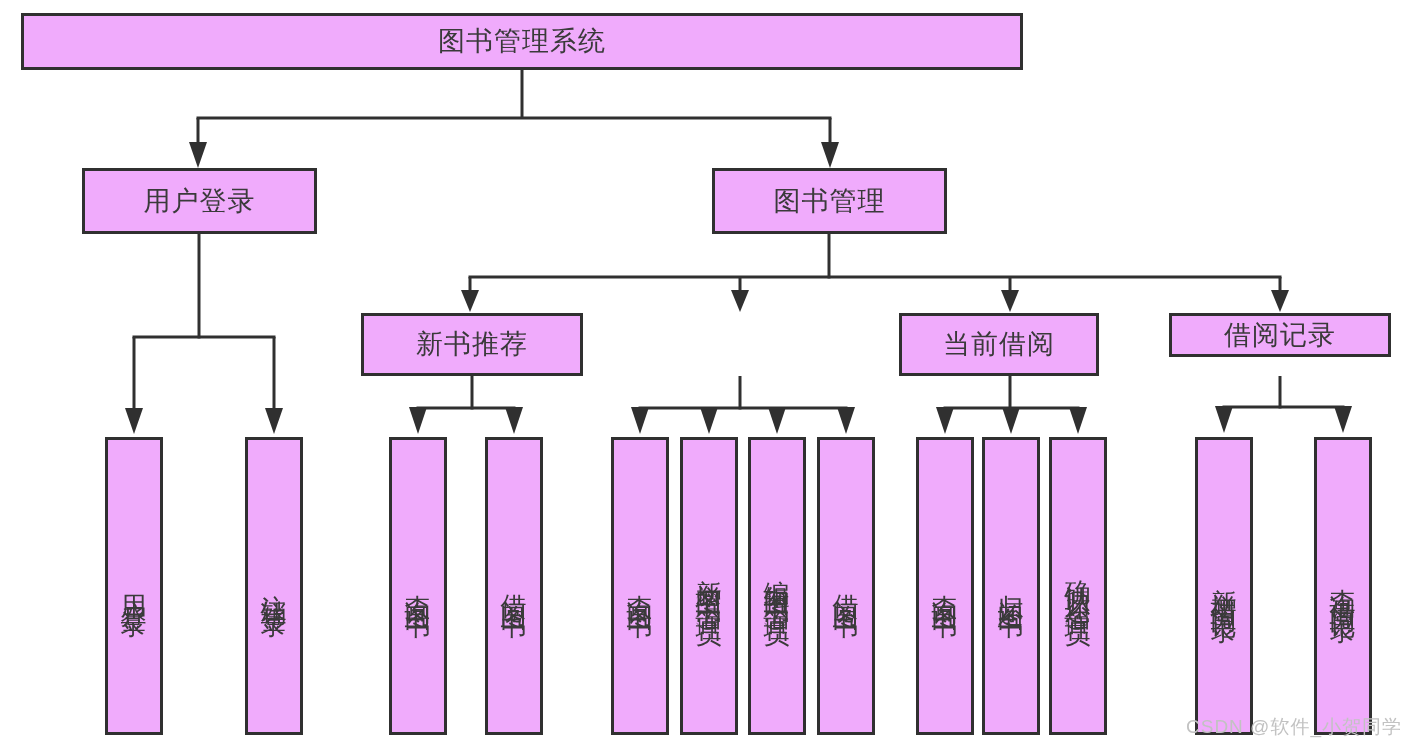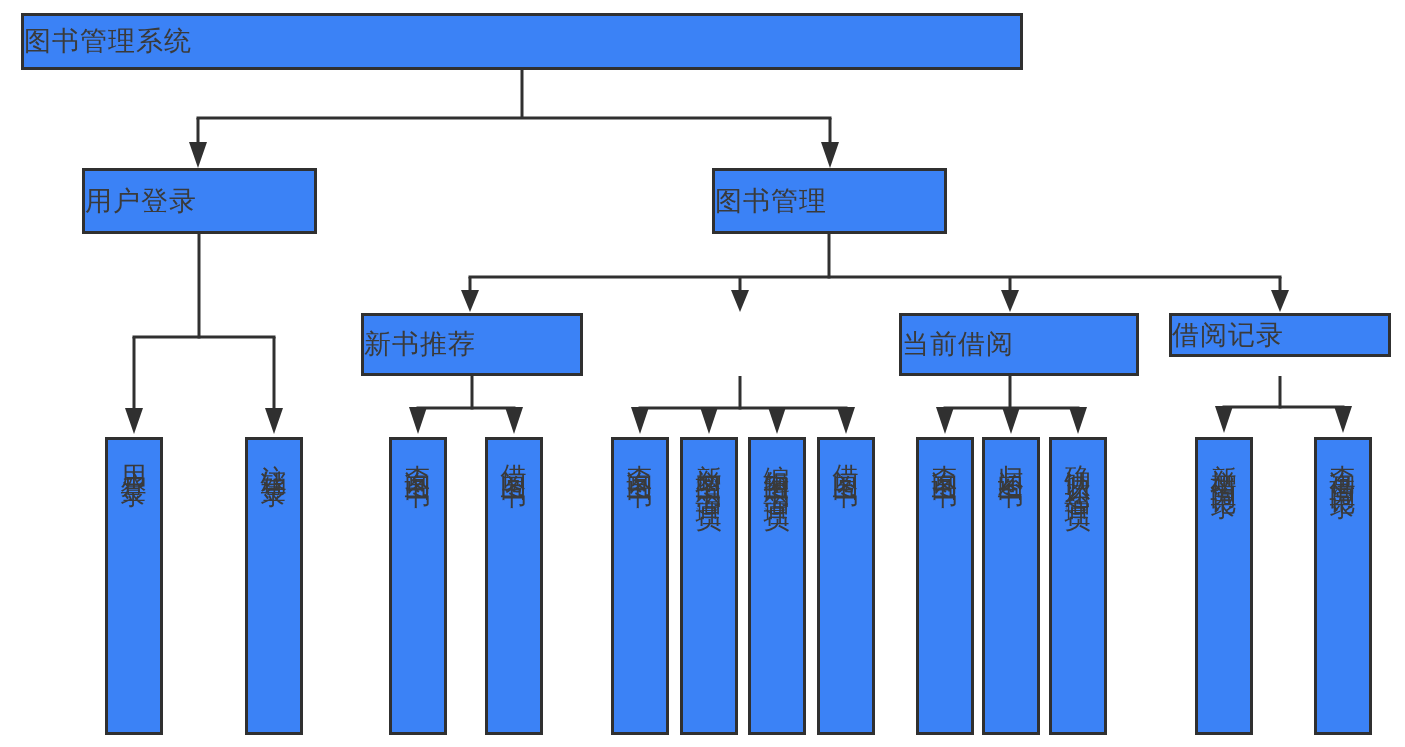--- a/index.html
+++ b/index.html
@@ -13,23 +13,24 @@
     width:1405px;height:747px;
     background:#ffffff;
     overflow:hidden;
     font-family:"Liberation Sans", sans-serif;
   }
   #wires{position:absolute;left:0;top:0;z-index:1;}
   .box{
     position:absolute;
     box-sizing:border-box;
     border:3px solid var(--line);
-    background:#3b82f6;
+    background:#f0abfc;
     display:flex;
     align-items:center;
+    justify-content:center;
     color:var(--text);
     font-size:27px;
     letter-spacing:1px;
     z-index:2;
     line-height:1;
   }
   .leaf{
     writing-mode:vertical-rl;
     text-orientation:mixed;
     font-size:26px;
@@ -121,21 +122,21 @@
   <div class="box" style="left:82px;top:168px;width:235px;height:66px">
     <span>用户登录</span>
   </div>
   <div class="box" style="left:361px;top:313px;width:222px;height:63px">
     <span>新书推荐</span>
   </div>
 
   <div class="box" style="left:712px;top:168px;width:235px;height:66px">
     <span>图书管理</span>
   </div>
-  <div class="box" style="left:899px;top:313px;width:240px;height:63px">
+  <div class="box" style="left:899px;top:313px;width:200px;height:63px">
     <span>当前借阅</span>
   </div>
   <div class="box" style="left:1169px;top:313px;width:222px;height:44px">
     <span>借阅记录</span>
   </div>
 
   <div class="box leaf" style="left:105px;top:437px;width:58px;height:298px">
     <span>用户登录</span>
   </div>
   <div class="box leaf" style="left:245px;top:437px;width:58px;height:298px">
@@ -168,14 +169,15 @@
   <div class="box leaf" style="left:1049px;top:437px;width:58px;height:298px">
     <span>确认归还（管理员）</span>
   </div>
   <div class="box leaf" style="left:1195px;top:437px;width:58px;height:298px">
     <span>新增借阅记录</span>
   </div>
   <div class="box leaf" style="left:1314px;top:437px;width:58px;height:298px">
     <span>查询借阅记录</span>
   </div>
 
+  <div id="watermark">CSDN @软件_小贺同学</div>
 
 </div>
 
 </body></html>

